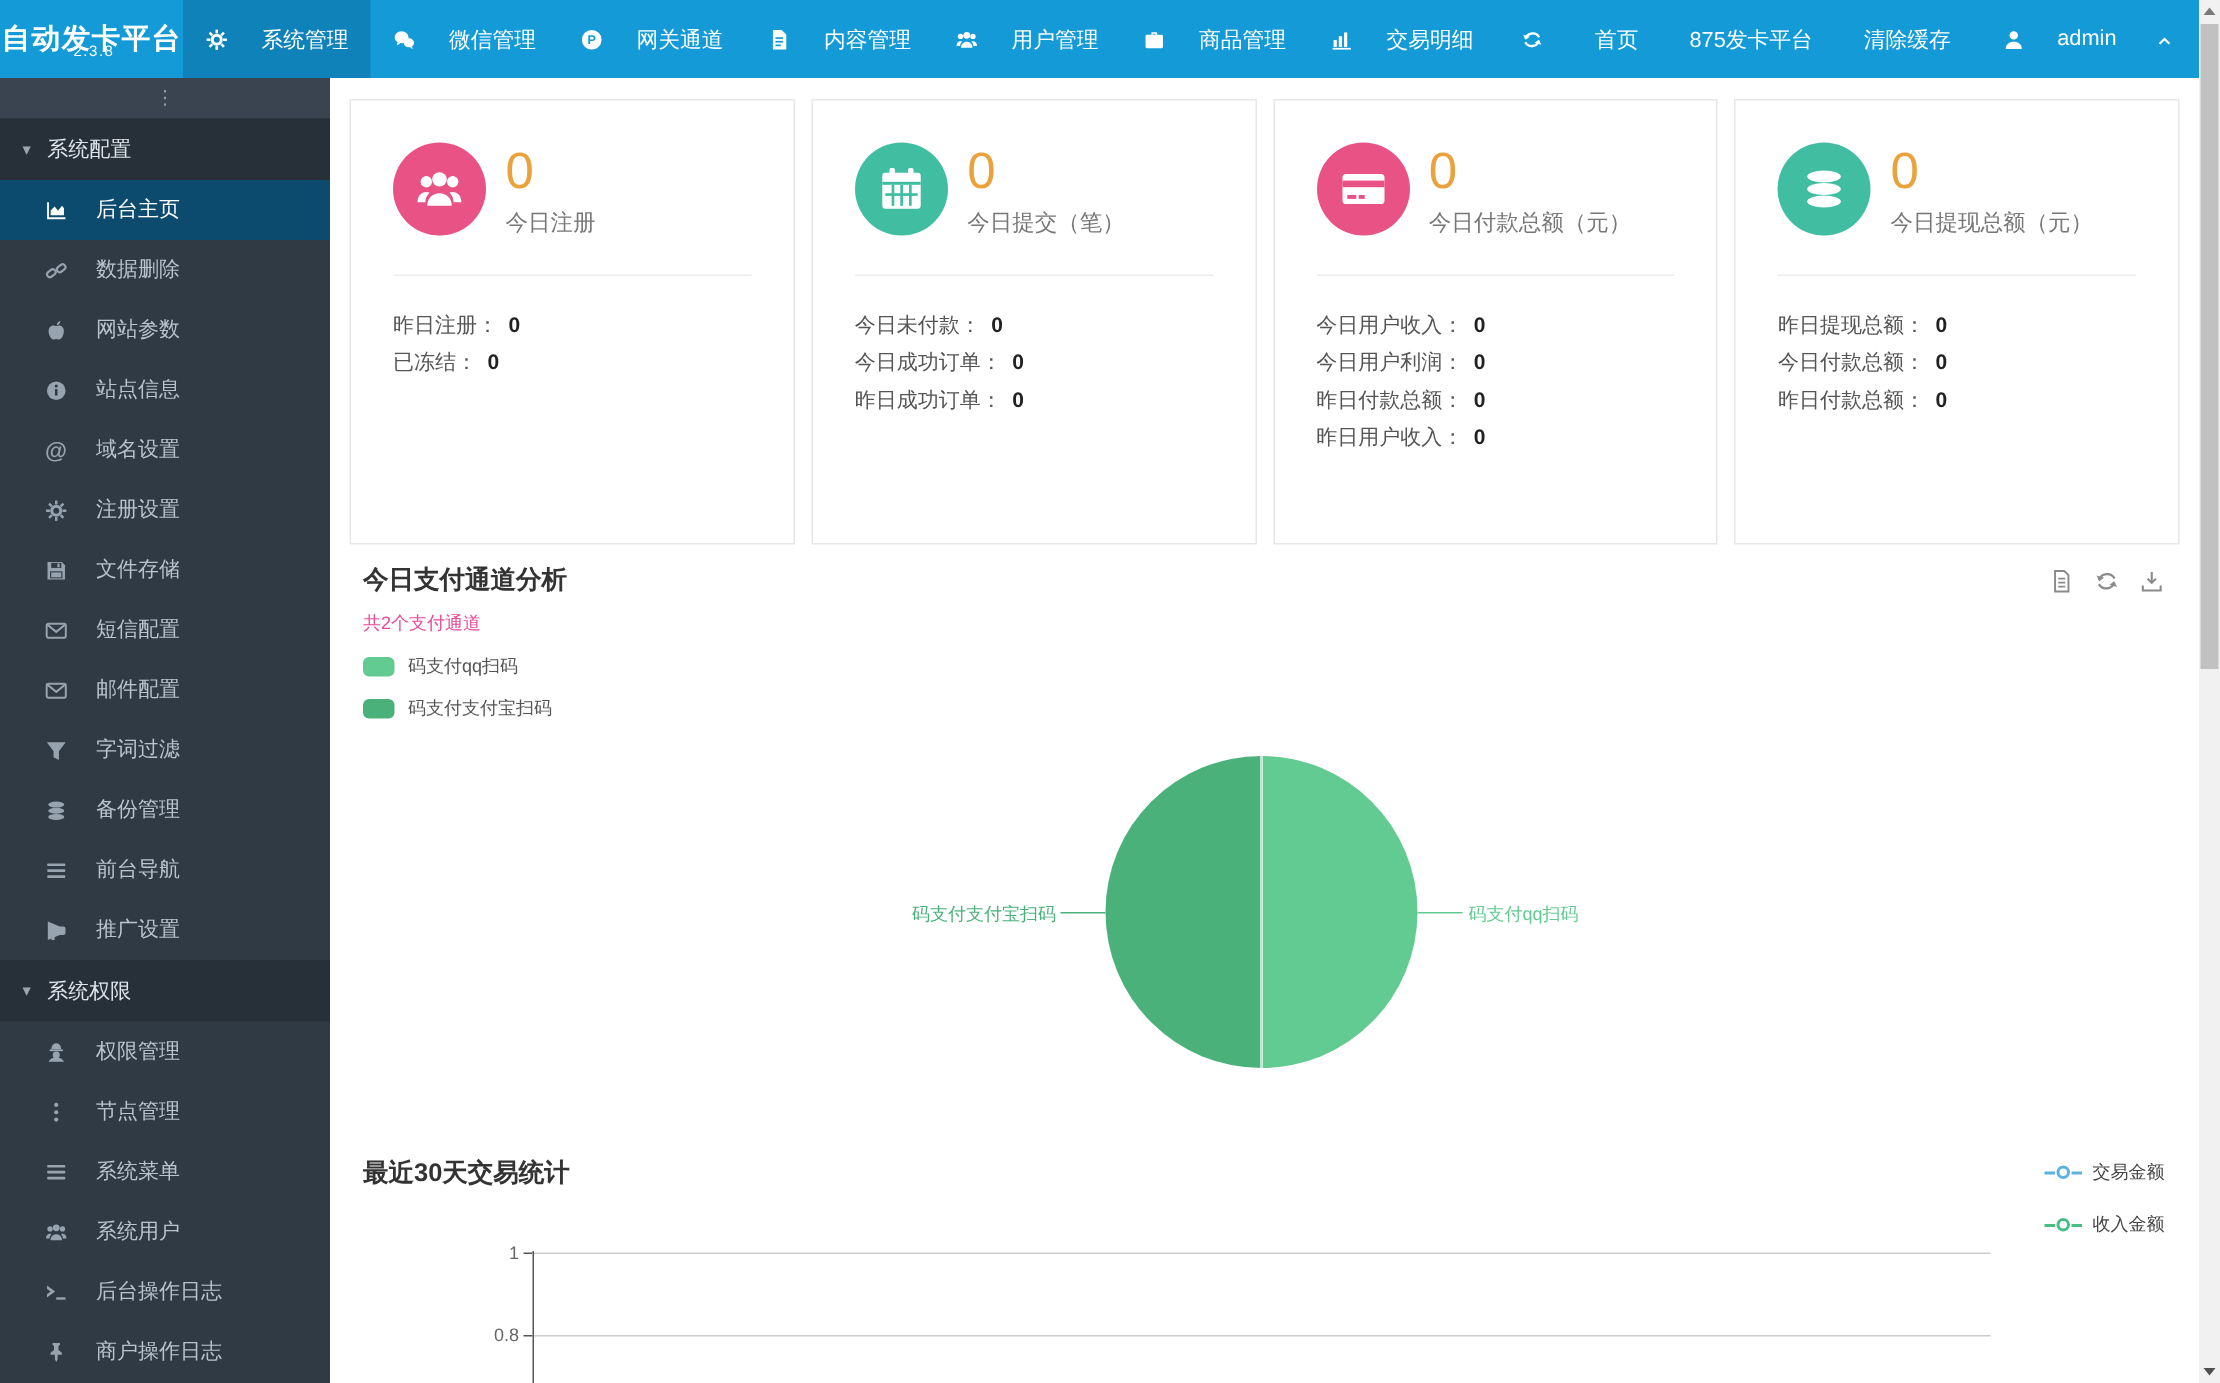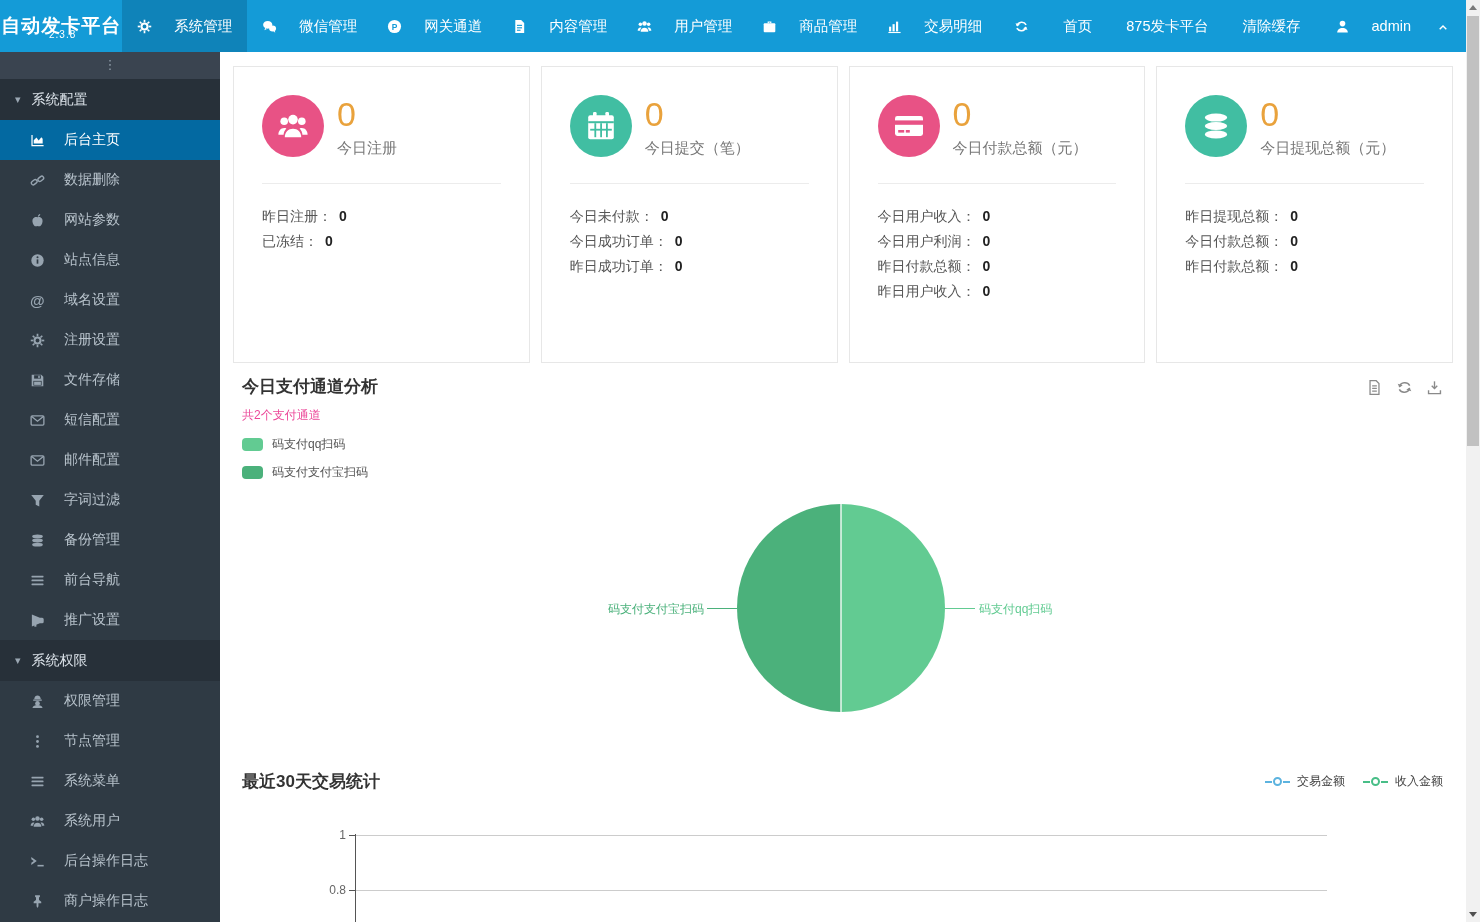--- a/index.html
+++ b/index.html
@@ -25,21 +25,21 @@
   
   .sidebar { position:absolute; left:0; top:52px; bottom:0; width:220px;
              background:#2F3A44; overflow:hidden; }
   .side-toggle { height:27px; background:#3A4450; color:#8E9BA7; text-align:center;
                  line-height:25px; font-size:13px; cursor:pointer; }
   .side-header { height:41px; display:flex; align-items:center; padding-left:15px;
                  background:#273039; color:#DDE4EB; font-size:14px; cursor:pointer; }
   .side-header .caret { color:#9AA7B3; font-size:11px; margin-right:11px; }
   .side-item { height:40px; display:flex; align-items:center; padding-left:30px;
                color:#B8C3CC; font-size:14px; cursor:pointer; }
-  .side-item.active { background:#0369a1; color:#fff; }
+  .side-item.active { background:#0c4a6e; color:#fff; }
   .s-ico { width:18px; height:15px; margin-right:16px; display:inline-flex; color:#97A4B0; }
   .side-item.active .s-ico { color:#fff; }
   .s-ico svg { width:15px; height:15px; }
   .at-glyph { font-size:15px; font-weight:bold; line-height:15px; }
 
   
   .main { position:absolute; left:220px; top:52px; right:14px; bottom:0;
           background:#fff; overflow:hidden; }
   .cards { display:flex; gap:11px; margin:14px 13px 0; }
   .card { flex:1; height:297px; border:1px solid #E7E7E7; background:#fff; padding:28px 28px 0; }
@@ -74,21 +74,21 @@
              background:rgba(255,255,255,.65); }
   .pie-line { position:absolute; top:237px; width:30px; border-top:1.5px solid; }
   .pl-left { left:487px; border-color:#4BB17B; }
   .pl-right { left:725px; border-color:#62CB92; }
   .pie-label { position:absolute; top:230px; font-size:12px; }
   .plb-left { right:762px; color:#4BB17B; }
   .plb-right { left:759px; color:#62CB92; }
 
   
   .line-section { position:relative; height:152px; padding:0 22px; }
-  .line-legend { position:absolute; top:3px; right:23px; display:flex; gap:18px; }
+  .line-legend { position:absolute; top:3px; right:23px; display:flex; gap:18px;flex-direction:column; }
   .lm { display:flex; align-items:center; cursor:pointer; }
   .lm i { width:7px; border-top:2px solid; display:inline-block; }
   .lm b { width:9px; height:9px; border-radius:50%; border:2px solid; background:#fff; margin:0 1px; }
   .mk-blue { color:#5CB3DF; } .mk-green { color:#48BE87; }
   .lm span { font-size:12px; color:#444; margin-left:7px; font-weight:normal; }
   .gridline { position:absolute; left:135px; width:972px; height:1px; background:#CCC; }
   .g1 { top:65px; } .g2 { top:120px; }
   .vaxis { position:absolute; left:135px; top:64px; width:1px; height:88px; background:#555; }
   .tick { position:absolute; left:129px; width:6px; height:1px; background:#555; }
   .t1 { top:65px; } .t2 { top:120px; }

